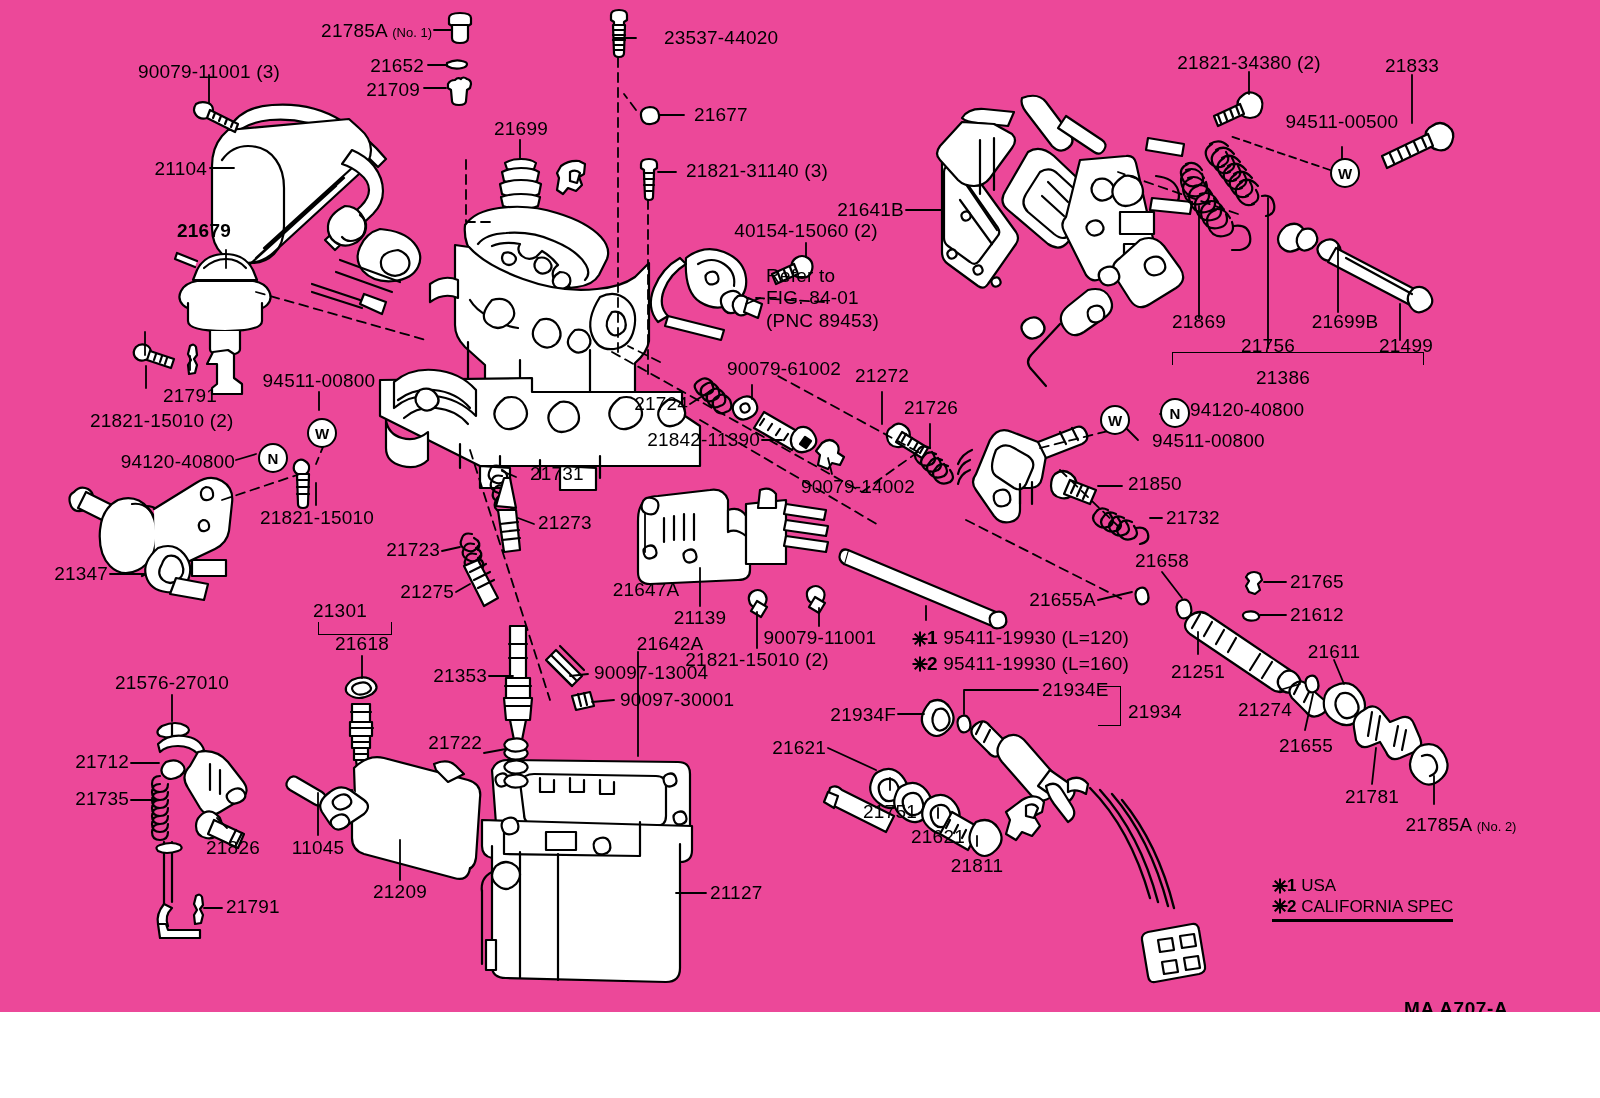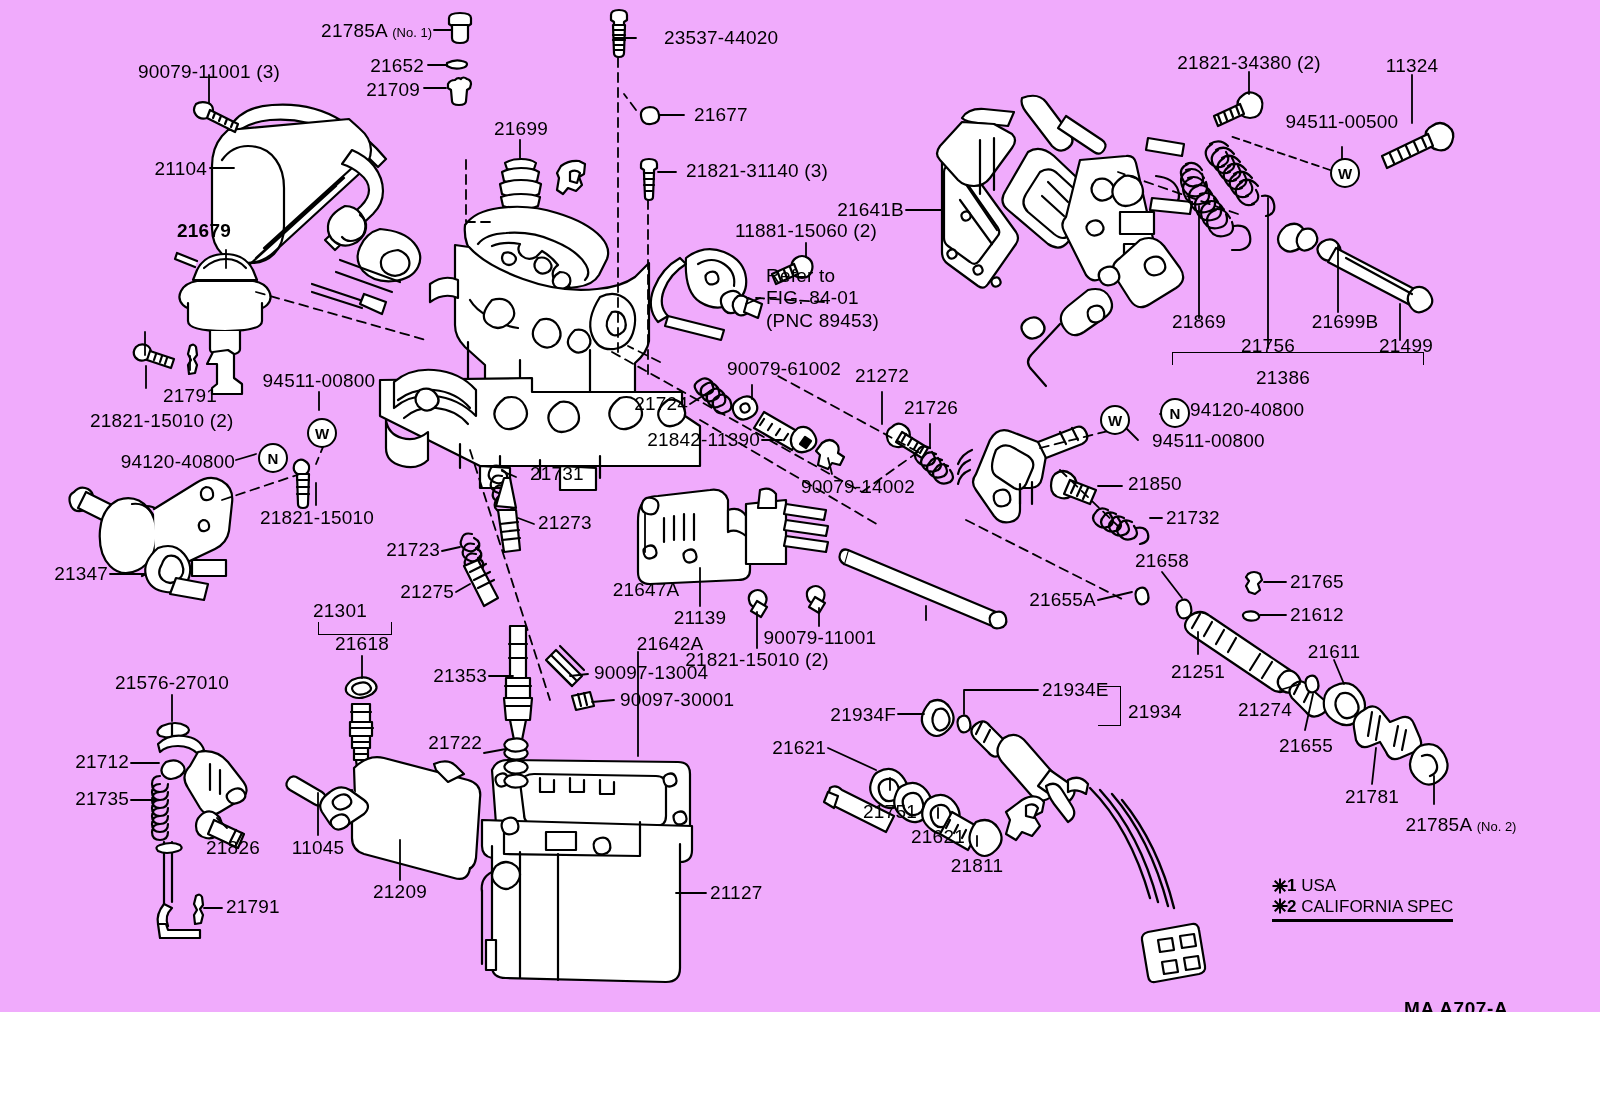--- a/index.html
+++ b/index.html
@@ -3,21 +3,21 @@
 <meta charset="utf-8">
 <style>
   html, body {
     margin: 0; padding: 0;
     background: #ffffff;
   }
   #page {
     position: relative;
     width: 1600px;
     height: 1012px;
-    background: #f0abfc;
+    background: #ec4899;
     font-family: "Liberation Sans", sans-serif;
     color: #000000;
     overflow: hidden;
   }
   
   .lbl {
     position: absolute;
     font-family: "Liberation Sans", sans-serif;
     font-size: 19px;
     letter-spacing: 0.2px;
@@ -839,23 +839,23 @@
   <div class="lbl" style="left:686px; top:161px;">21821-31140 (3)</div>
   <div class="lbl right" style="left:207px; top:159px;">21104</div>
   <div class="lbl center" style="left:204px; top:221px;font-weight:bold;">21679</div>
   <div class="lbl center" style="left:190px; top:386px;">21791</div>
   <div class="lbl" style="left:90px; top:411px;">21821-15010 (2)</div>
   <div class="lbl center" style="left:319px; top:371px;">94511-00800</div>
   <div class="lbl right" style="left:235px; top:452px;">94120-40800</div>
   <div class="lbl right" style="left:108px; top:564px;">21347</div>
   <div class="lbl center" style="left:317px; top:508px;">21821-15010</div>
   <div class="lbl right" style="left:904px; top:200px;">21641B</div>
-  <div class="lbl center" style="left:806px; top:221px;">11881-15060 (2)</div>
+  <div class="lbl center" style="left:806px; top:221px;">40154-15060 (2)</div>
   <div class="lbl center" style="left:1249px; top:53px;">21821-34380 (2)</div>
-  <div class="lbl center" style="left:1412px; top:56px;">11324</div>
+  <div class="lbl center" style="left:1412px; top:56px;">21833</div>
   <div class="lbl center" style="left:1342px; top:112px;">94511-00500</div>
   <div class="lbl center" style="left:1199px; top:312px;">21869</div>
   <div class="lbl center" style="left:1268px; top:336px;">21756</div>
   <div class="lbl center" style="left:1345px; top:312px;">21699B</div>
   <div class="lbl center" style="left:1406px; top:336px;">21499</div>
   <div class="lbl center" style="left:1283px; top:368px;">21386</div>
 
   <div class="brkb" style="left:1172px; top:352px; width:250px; height:12px;"></div>
 
   <div class="lbl right" style="left:688px; top:394px;">21724</div>
@@ -914,20 +914,30 @@
   <div class="lbl center" style="left:890px; top:802px;">21751</div>
   <div class="lbl center" style="left:938px; top:827px;">21621</div>
   <div class="lbl center" style="left:977px; top:856px;">21811</div>
 
   <div class="lbl" style="left:766px; top:265px; line-height:1.18;">
     <div>Refer to</div>
     <div>FIG. 84-01</div>
     <div class="sm">(PNC 89453)</div>
   </div>
 
+  <div class="lbl" style="left:912px; top:625px; line-height:1.35;">
+    <div>
+      <span class="kome"><i></i><u></u></span><b>1</b>
+      <span>95411-19930  (L=120)</span>
+    </div>
+    <div>
+      <span class="kome"><i></i><u></u></span><b>2</b>
+      <span>95411-19930  (L=160)</span>
+    </div>
+  </div>
 
   <div class="circmark" style="left:307px; top:418px;">W</div>
   <div class="circmark" style="left:258px; top:443px;">N</div>
   <div class="circmark" style="left:1330px; top:158px;">W</div>
   <div class="circmark" style="left:1100px; top:405px;">W</div>
   <div class="circmark" style="left:1160px; top:398px;">N</div>
 
   <div id="legend">
     <div class="uline">
       <div>

